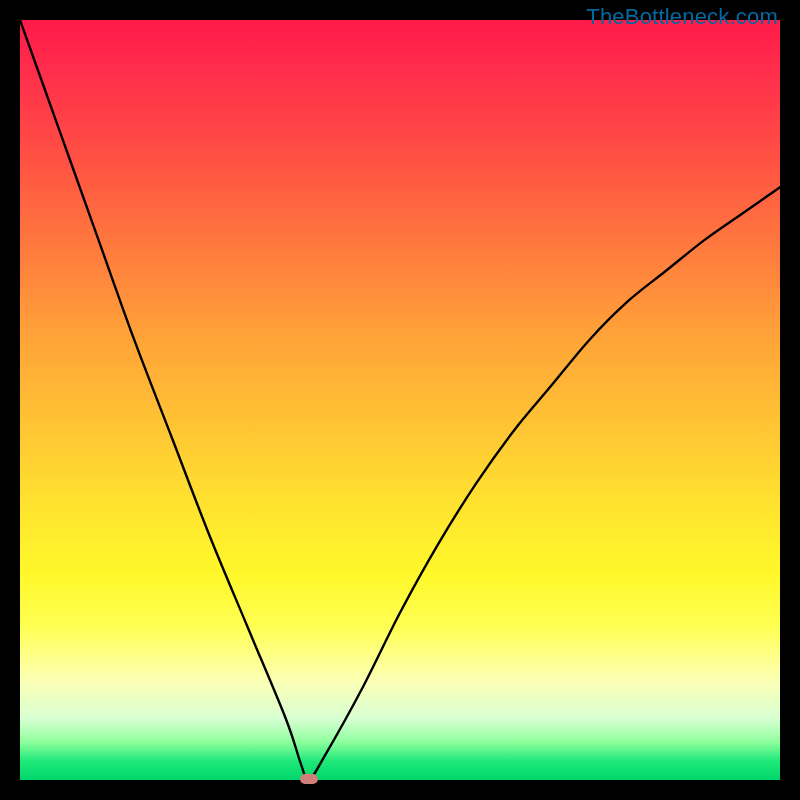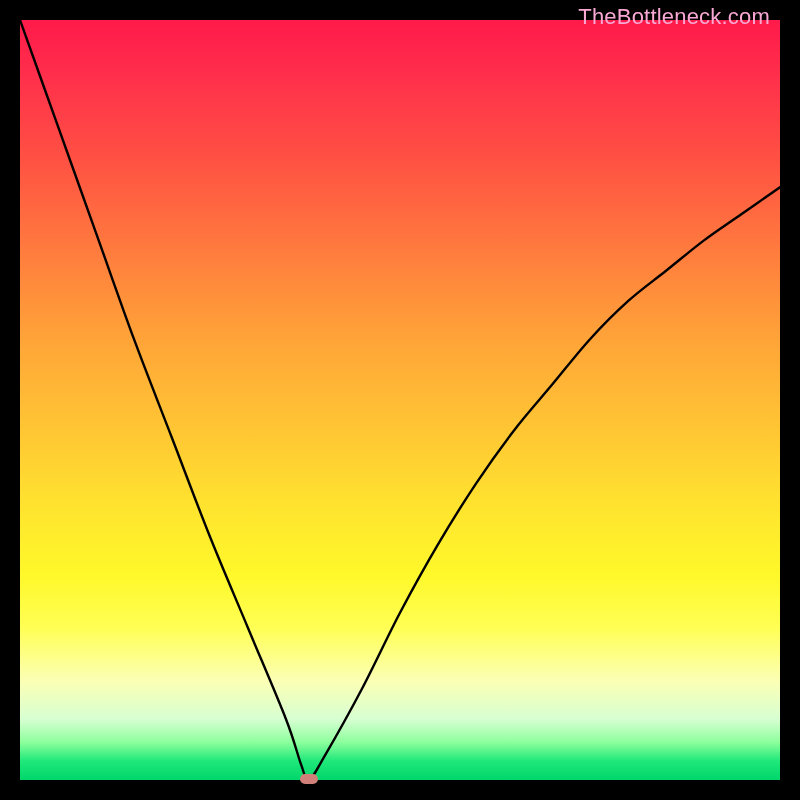--- a/index.html
+++ b/index.html
@@ -23,24 +23,24 @@
       #fbffb5 87%,
       #d7ffd2 92%,
       #8eff9d 95%,
       #20e87a 97.5%,
       #00d66b 100%
     );
   }
   .watermark {
     position: absolute;
     top: 4px;
-    right: 30px;
+    right: 22px;
     font-family: Arial, Helvetica, sans-serif;
     font-size: 22px;
-    color: #f9a8d4;
+    color: #0369a1;
     letter-spacing: 0.2px;
   }
   svg.curve {
     position: absolute;
     left: 20px;
     top: 20px;
     width: 760px;
     height: 760px;
   }
   .marker {

